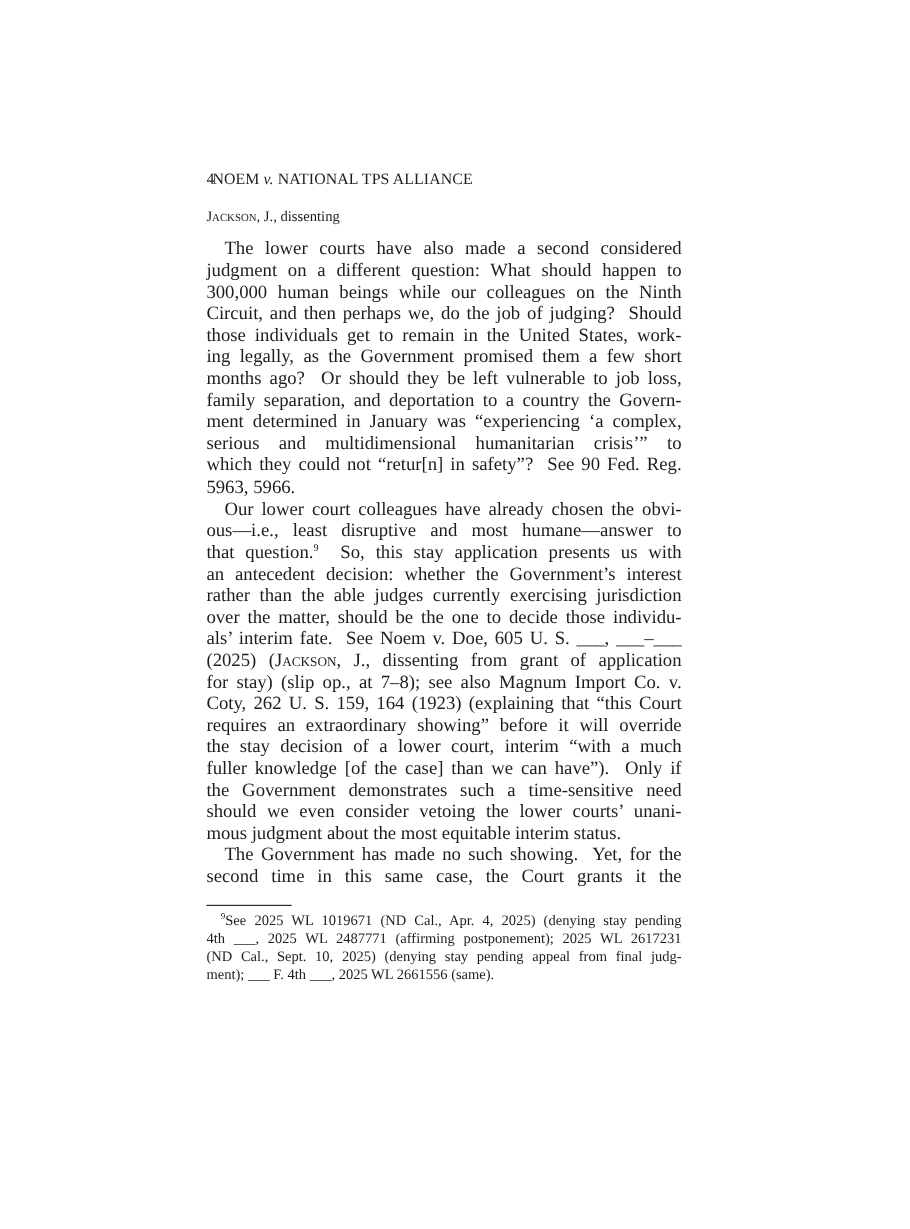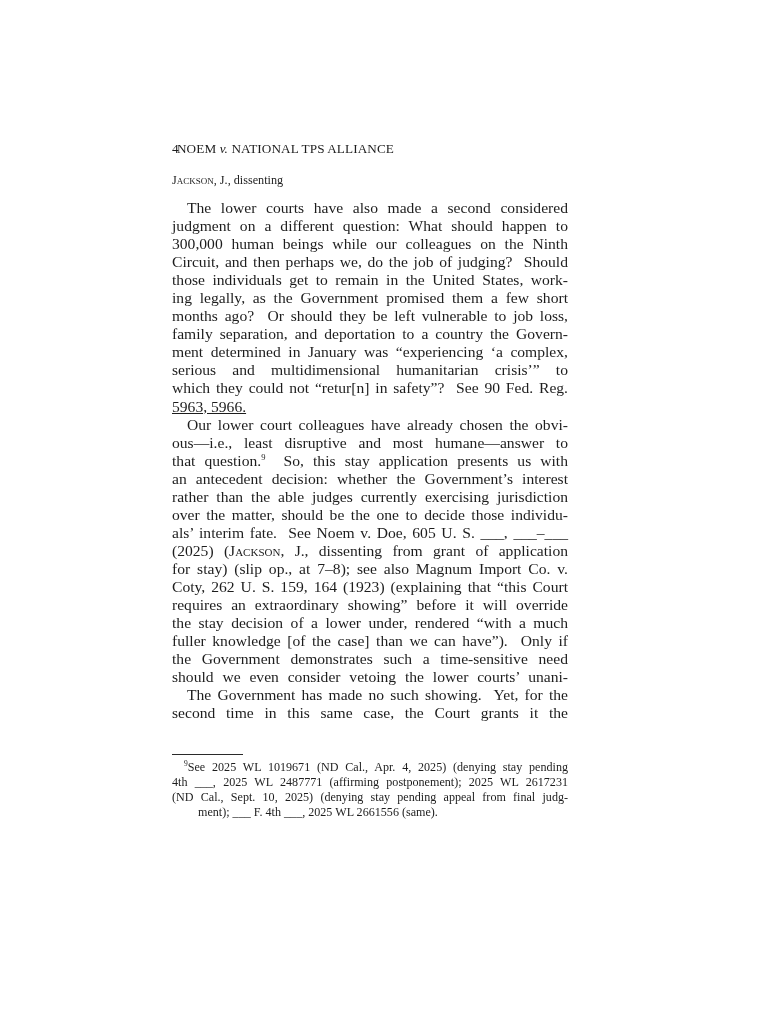--- a/index.html
+++ b/index.html
@@ -63,21 +63,20 @@
     }
     .line {
       display: block;
       height: 18.05px;
       white-space: nowrap;
       text-align: justify;
       text-align-last: justify;
     }
     .line.last {
       text-align-last: left;
-      text-decoration: underline;
     }
     .line.indent { padding-left: 15px; }
     .it { }
     sup.fnref {
       font-size: 8.5px;
       vertical-align: 6px;
       line-height: 0;
     }
     .footnote-rule {
       position: absolute;
@@ -95,21 +94,21 @@
       font-size: 12.1px;
       line-height: 15px;
     }
     .fline {
       display: block;
       height: 15px;
       white-space: nowrap;
       text-align: justify;
       text-align-last: justify;
     }
-    .fline.last { text-align-last: left; margin-left: 26px; }
+    .fline.last { text-align-last: left; }
     .fline.indent { padding-left: 12px; }
     sup.fnmark {
       font-size: 7.5px;
       vertical-align: 5px;
       line-height: 0;
     }
   </style>
 </head>
 <body>
 
@@ -139,24 +138,25 @@
       <div class="line"><span>ous—</span><span class="it">i.e.</span><span>, least disruptive and most humane—answer to</span></div>
       <div class="line"><span>that question.</span><sup class="fnref">9</sup><span>&nbsp; So, this stay application presents us with</span></div>
       <div class="line"><span>an antecedent decision: whether the Government’s interest</span></div>
       <div class="line"><span>rather than the able judges currently exercising jurisdiction</span></div>
       <div class="line"><span>over the matter, should be the one to decide those individu-</span></div>
       <div class="line"><span>als’ interim fate.&nbsp; See </span><span class="it">Noem</span><span> v. </span><span class="it">Doe</span><span>, 605 U. S. ___, ___–___</span></div>
       <div class="line"><span>(2025) (</span><span class="smallcaps">Jackson</span><span>, J., dissenting from grant of application</span></div>
       <div class="line"><span>for stay) (slip op., at 7–8); see also </span><span class="it">Magnum Import Co.</span><span> v.</span></div>
       <div class="line"><span class="it">Coty</span><span>, 262 U. S. 159, 164 (1923) (explaining that “this Court</span></div>
       <div class="line"><span>requires an extraordinary showing” before it will override</span></div>
-      <div class="line"><span>the stay decision of a lower under, rendered “with a much</span></div>
+      <div class="line"><span>the stay decision of a lower court, interim “with a much</span></div>
       <div class="line"><span>fuller knowledge [of the case] than we can have”).&nbsp; Only if</span></div>
       <div class="line"><span>the Government demonstrates such a time-sensitive need</span></div>
       <div class="line"><span>should we even consider vetoing the lower courts’ unani-</span></div>
+      <div class="line last"><span>mous judgment about the most equitable interim status.</span></div>
       <div class="line indent"><span>The Government has made no such showing.&nbsp; Yet, for the</span></div>
       <div class="line"><span>second time in this same case, the Court grants it the</span></div>
     </div>
 
   <div class="footnote-rule"></div>
 
   <div class="footnotes" id="footnotes">
       <div>
         <div class="fline indent"><sup class="fnmark">9</sup><span>See 2025 WL 1019671 (ND Cal., Apr. 4, 2025) (denying stay pending</span></div>
         <div class="fline"><span>4th ___, 2025 WL 2487771 (affirming postponement); 2025 WL 2617231</span></div>

